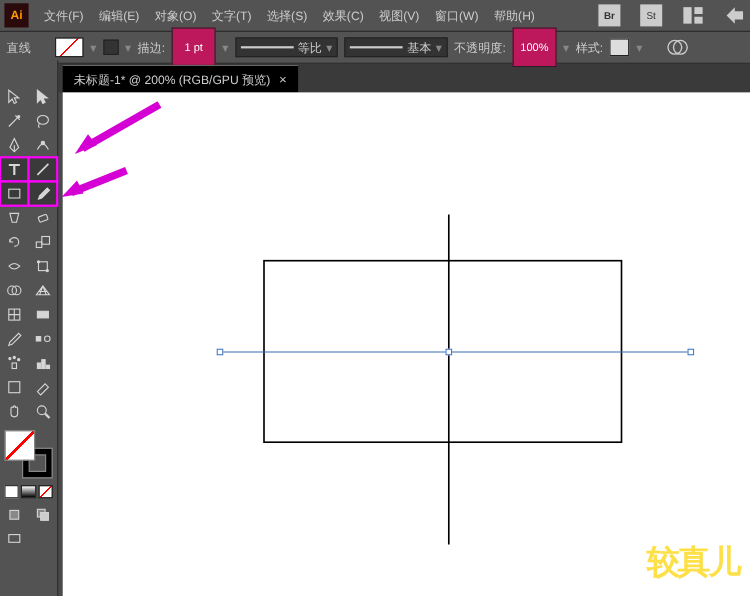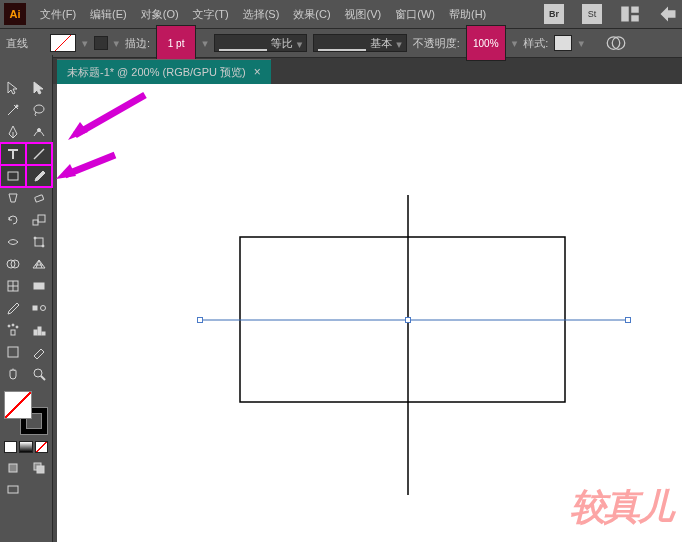--- a/index.html
+++ b/index.html
@@ -6,41 +6,41 @@
 body{width:682px;height:542px;background:#4a4a4a;position:relative;overflow:hidden}
 .titlebar{height:28px;background:#535353;display:flex;align-items:center;padding:0 4px;gap:2px}
 .ai-logo{width:22px;height:22px;background:#2a0a0a;color:#f90;display:flex;align-items:center;justify-content:center;font-weight:bold;font-size:11px;margin-right:6px}
 .menu-item{padding:0 6px;height:28px;display:flex;align-items:center;cursor:default}
 .tb-icon{width:20px;height:20px;display:flex;align-items:center;justify-content:center;margin-left:16px}
 .optbar{height:30px;background:#535353;border-top:1px solid #2a2a2a;border-bottom:1px solid #2a2a2a;display:flex;align-items:center;padding:0 6px;gap:6px}
 .swatch{width:26px;height:18px;background:linear-gradient(135deg,#fff 48%,#f00 48%,#f00 52%,#fff 52%);border:1px solid #222}
 .dark-sq{width:14px;height:14px;background:#333;border:1px solid #222}
 .opt-label{color:#ccc}
 .num-input{width:40px;height:36px;background:#be185d;border:1px solid #222;color:#fff;text-align:center;font-size:10px}
-.combo{height:18px;background:#333;border:1px solid #222;display:flex;align-items:flex-end;padding:0 4px;gap:4px}
+.combo{height:18px;background:#333;border:1px solid #222;display:flex;align-items:center;padding:0 4px;gap:4px}
 .line-sample{width:48px;height:2px;background:#ccc}
 .tabbar{height:26px;background:#3a3a3a;display:flex;align-items:flex-end;padding-left:57px}
-.doc-tab{height:24px;background:#0f766e;padding:12px 10px;display:flex;align-items:center;gap:8px;border-top:1px solid #666;font-size:11px}
+.doc-tab{height:24px;background:#000000;padding:12px 10px;display:flex;align-items:center;gap:8px;border-top:1px solid #666;font-size:11px}
 .close-x{font-size:12px;cursor:pointer}
 .work{position:absolute;top:84px;left:57px;right:0;bottom:0;background:#fff}
 .toolbox{position:absolute;top:55px;left:0;width:53px;bottom:0;background:#535353;border-right:1px solid #2a2a2a;padding-top:22px}
 .tool-row{display:flex}
 .tool{width:26px;height:22px;display:flex;align-items:center;justify-content:center;position:relative}
 .tool svg{width:16px;height:16px;fill:#d6d6d6;stroke:#d6d6d6}
 .tool.sel{outline:2px solid #f0f;outline-offset:-1px;background:#3a3a3a}
 .fill-stroke{position:relative;width:44px;height:44px;margin:6px 4px}
 .fsq{position:absolute;width:28px;height:28px;border:1px solid #888}
 .fsq.fill{top:0;left:0;background:linear-gradient(135deg,#fff 47%,#f00 47%,#f00 53%,#fff 53%)}
 .fsq.stroke{bottom:0;right:0;background:#535353;box-shadow:inset 0 0 0 5px #000,inset 0 0 0 6px #888}
 .mini-row{display:flex;gap:2px;padding:0 4px}
 .mini-sw{width:14px;height:12px;border:1px solid #222}
 .h-handle{position:absolute;width:6px;height:6px;background:#fff;border:1px solid #4a7ac7}
 .arrow-overlay{position:absolute;z-index:5}
 .watermark{position:absolute;right:10px;bottom:10px;z-index:6}
-.wm-main{font-size:36px;font-weight:900;font-style:italic;color:#fca5a5;text-shadow:2px 2px 0 #fff;letter-spacing:-2px}
+.wm-main{font-size:30px;font-weight:900;color:#fde047;text-shadow:2px 2px 0 #fff;letter-spacing:-2px}
 .wm-sub{font-size:13px;font-style:italic;color:#2aa5e0;text-align:right;margin-top:-8px}
 </style>
 </head>
 <body>
 
 <div class="titlebar">
   <div class="ai-logo">Ai</div>
   <div class="menu-item">文件(F)</div>
   <div class="menu-item">编辑(E)</div>
   <div class="menu-item">对象(O)</div>

